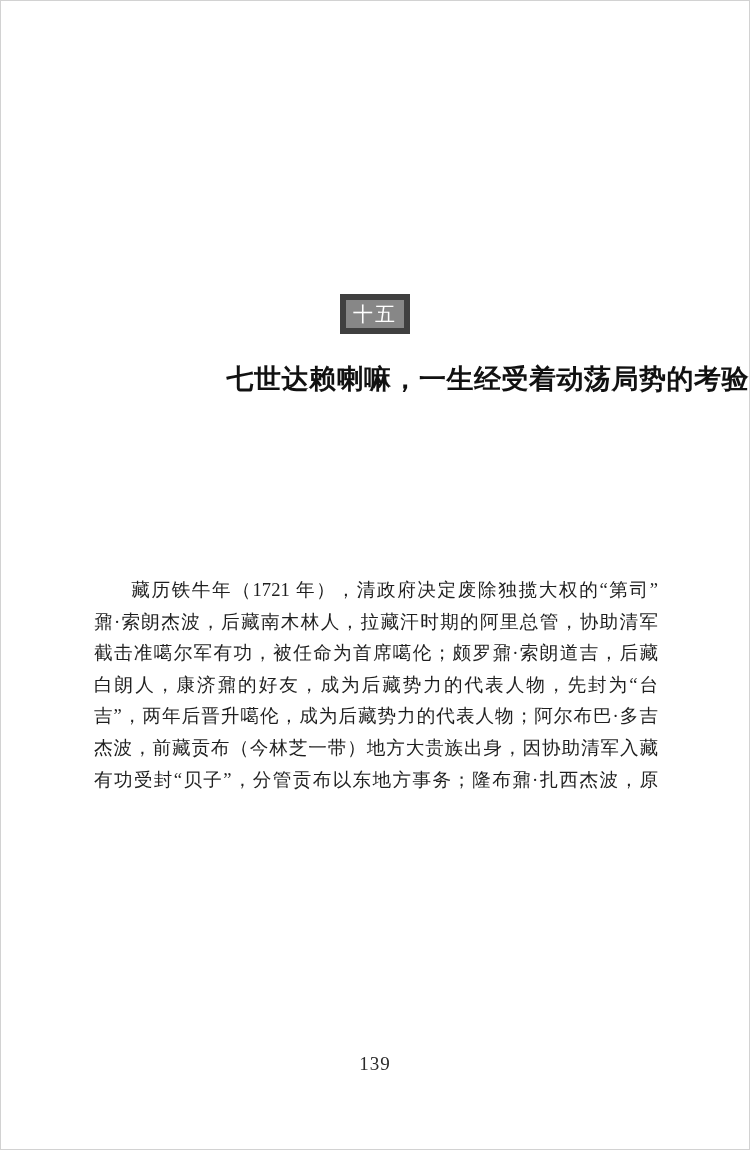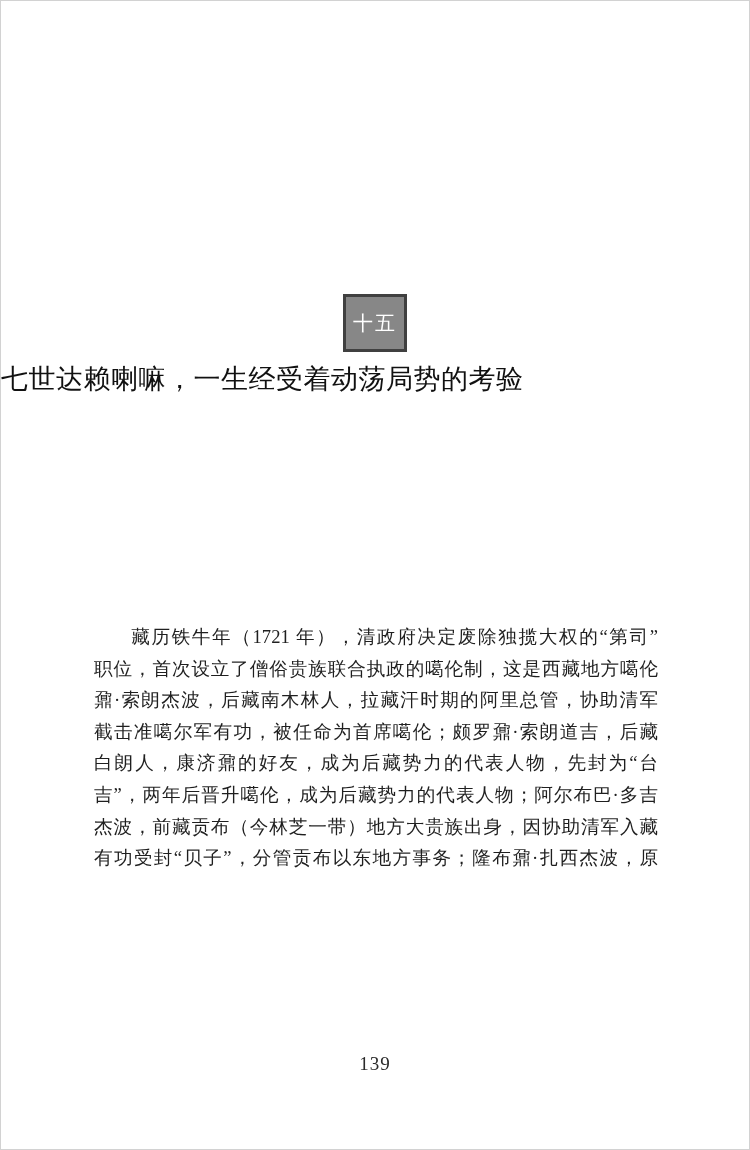--- a/index.html
+++ b/index.html
@@ -18,45 +18,45 @@
     font-family: "Liberation Serif", "DejaVu Serif", serif;
     color: #1f1f1f;
     overflow: hidden;
   }
   .chapter-badge {
     position: absolute;
     top: 293px;
     left: 50%;
     transform: translateX(-50%);
     background: #878787;
-    border: 3px solid #404040;
+    border: 6px solid #404040;
     color: #ffffff;
     font-size: 20px;
     line-height: 28px;
     height: 28px;
-    padding: 12px 7px;
+    padding: 0 7px;
     letter-spacing: 2px;
     text-align: center;
     white-space: nowrap;
   }
   .chapter-title {
     position: absolute;
     top: 342px;
     left: 0;
     width: 100%;
-    text-align: left;
+    text-align: right;
     font-size: 27px;
-    font-weight: 400;
+    font-weight: 700;
     letter-spacing: 0.5px;
     color: #111111;
     white-space: nowrap;
   }
   .body-block {
     position: absolute;
-    top: 620px;
+    top: 573px;
     left: 93px;
     width: 564px;
   }
   .body-line {
     font-size: 18.6px;
     line-height: 31.6px;
     height: 31.6px;
     text-align: justify;
     text-align-last: justify;
     color: #1f1f1f;
@@ -80,21 +80,20 @@
 <body>
 
 <div class="page">
 
   <div class="chapter-badge">十五</div>
 
   <h1 class="chapter-title">七世达赖喇嘛，一生经受着动荡局势的考验</h1>
 
   <div class="body-block">
     <div class="body-line indent">藏历铁牛年（1721 年），清政府决定废除独揽大权的“第司”</div>
-    <div class="body-line">职位，首次设立了僧俗贵族联合执政的噶伦制，这是西藏地方噶伦</div>
     <div class="body-line">鼐·索朗杰波，后藏南木林人，拉藏汗时期的阿里总管，协助清军</div>
     <div class="body-line">截击准噶尔军有功，被任命为首席噶伦；颇罗鼐·索朗道吉，后藏</div>
     <div class="body-line">白朗人，康济鼐的好友，成为后藏势力的代表人物，先封为“台</div>
     <div class="body-line">吉”，两年后晋升噶伦，成为后藏势力的代表人物；阿尔布巴·多吉</div>
     <div class="body-line">杰波，前藏贡布（今林芝一带）地方大贵族出身，因协助清军入藏</div>
     <div class="body-line">有功受封“贝子”，分管贡布以东地方事务；隆布鼐·扎西杰波，原</div>
   </div>
 
   <div class="page-number">139</div>
 

